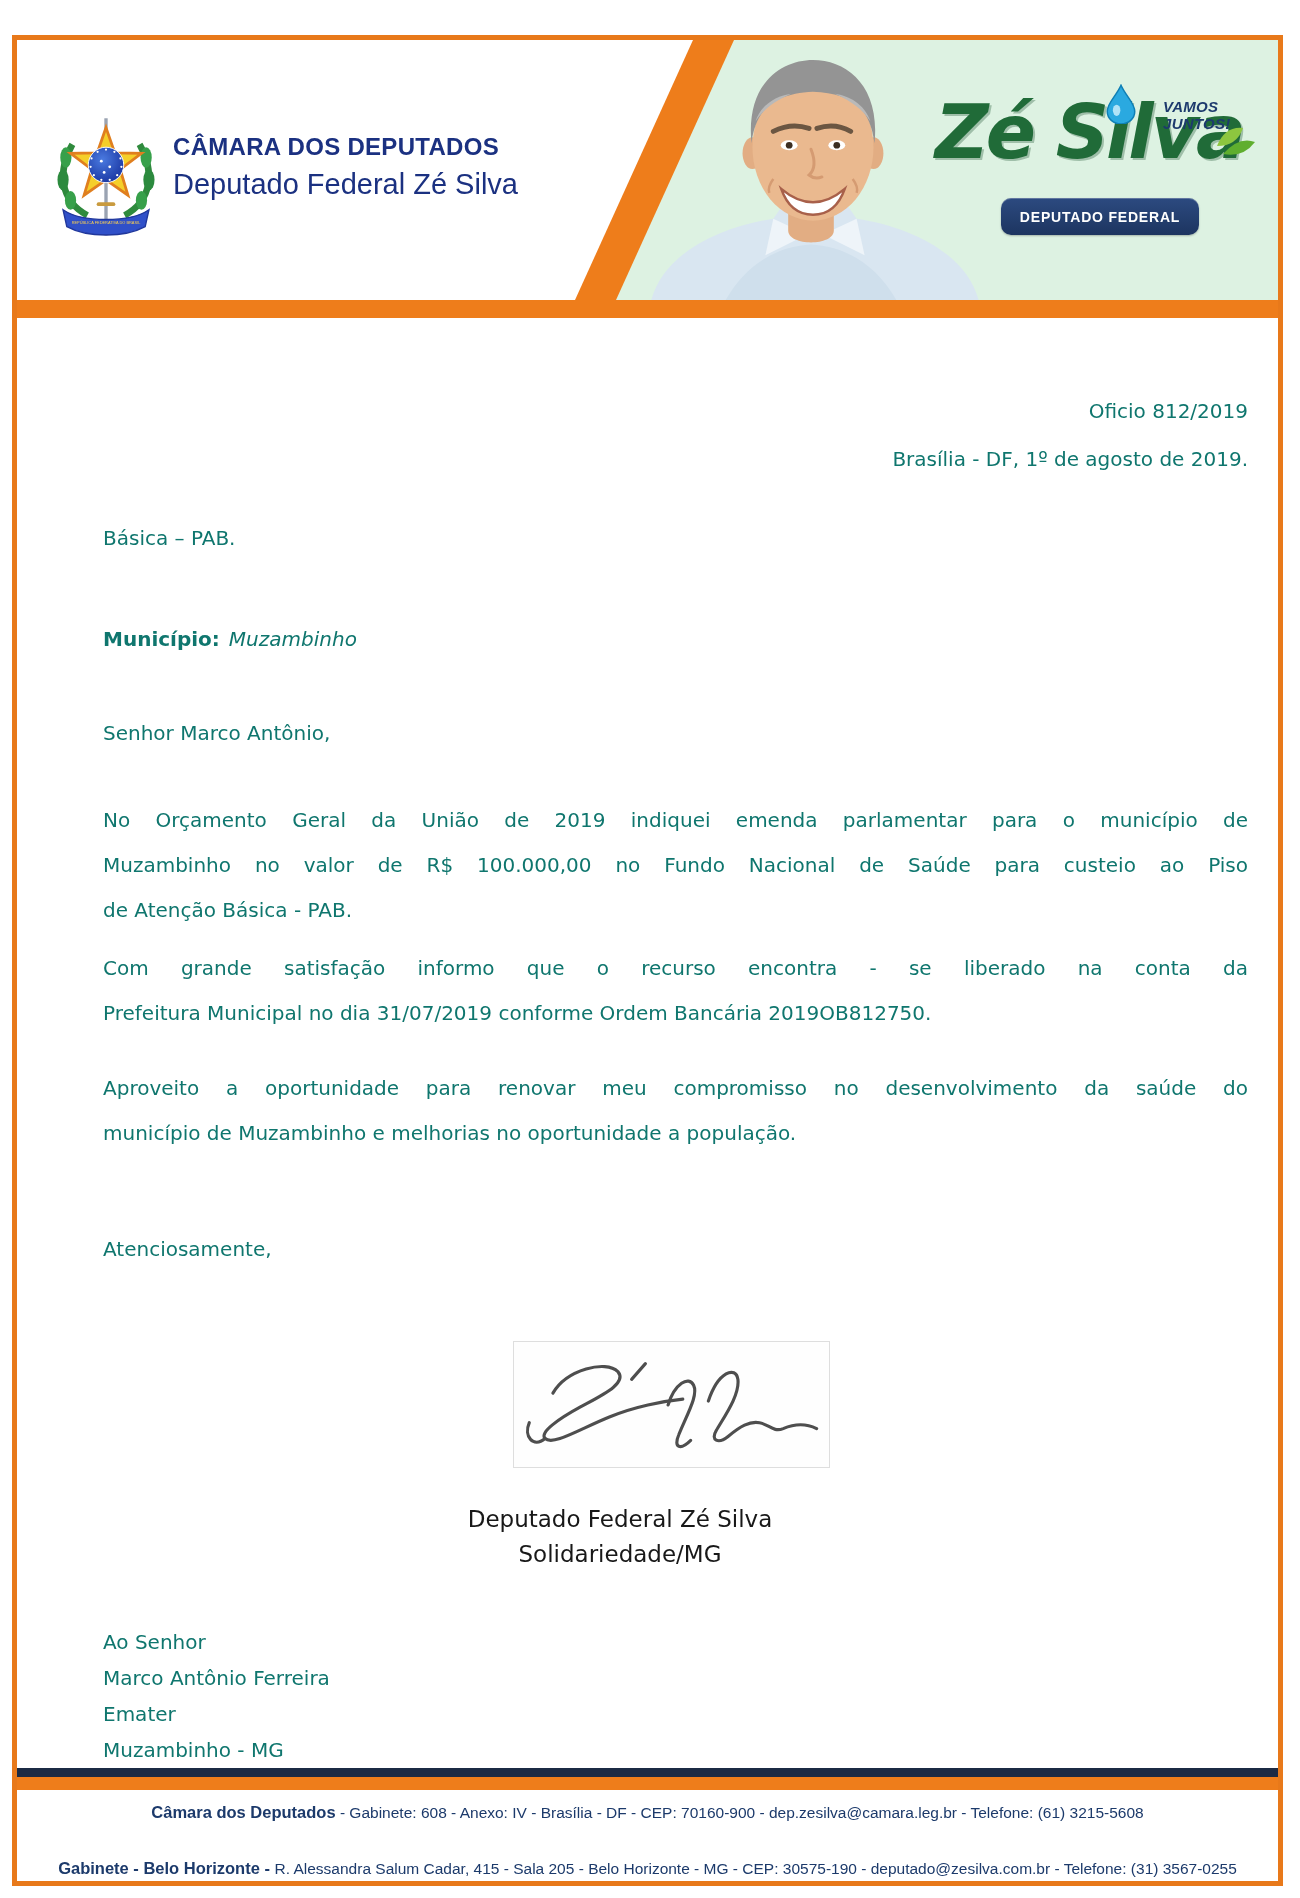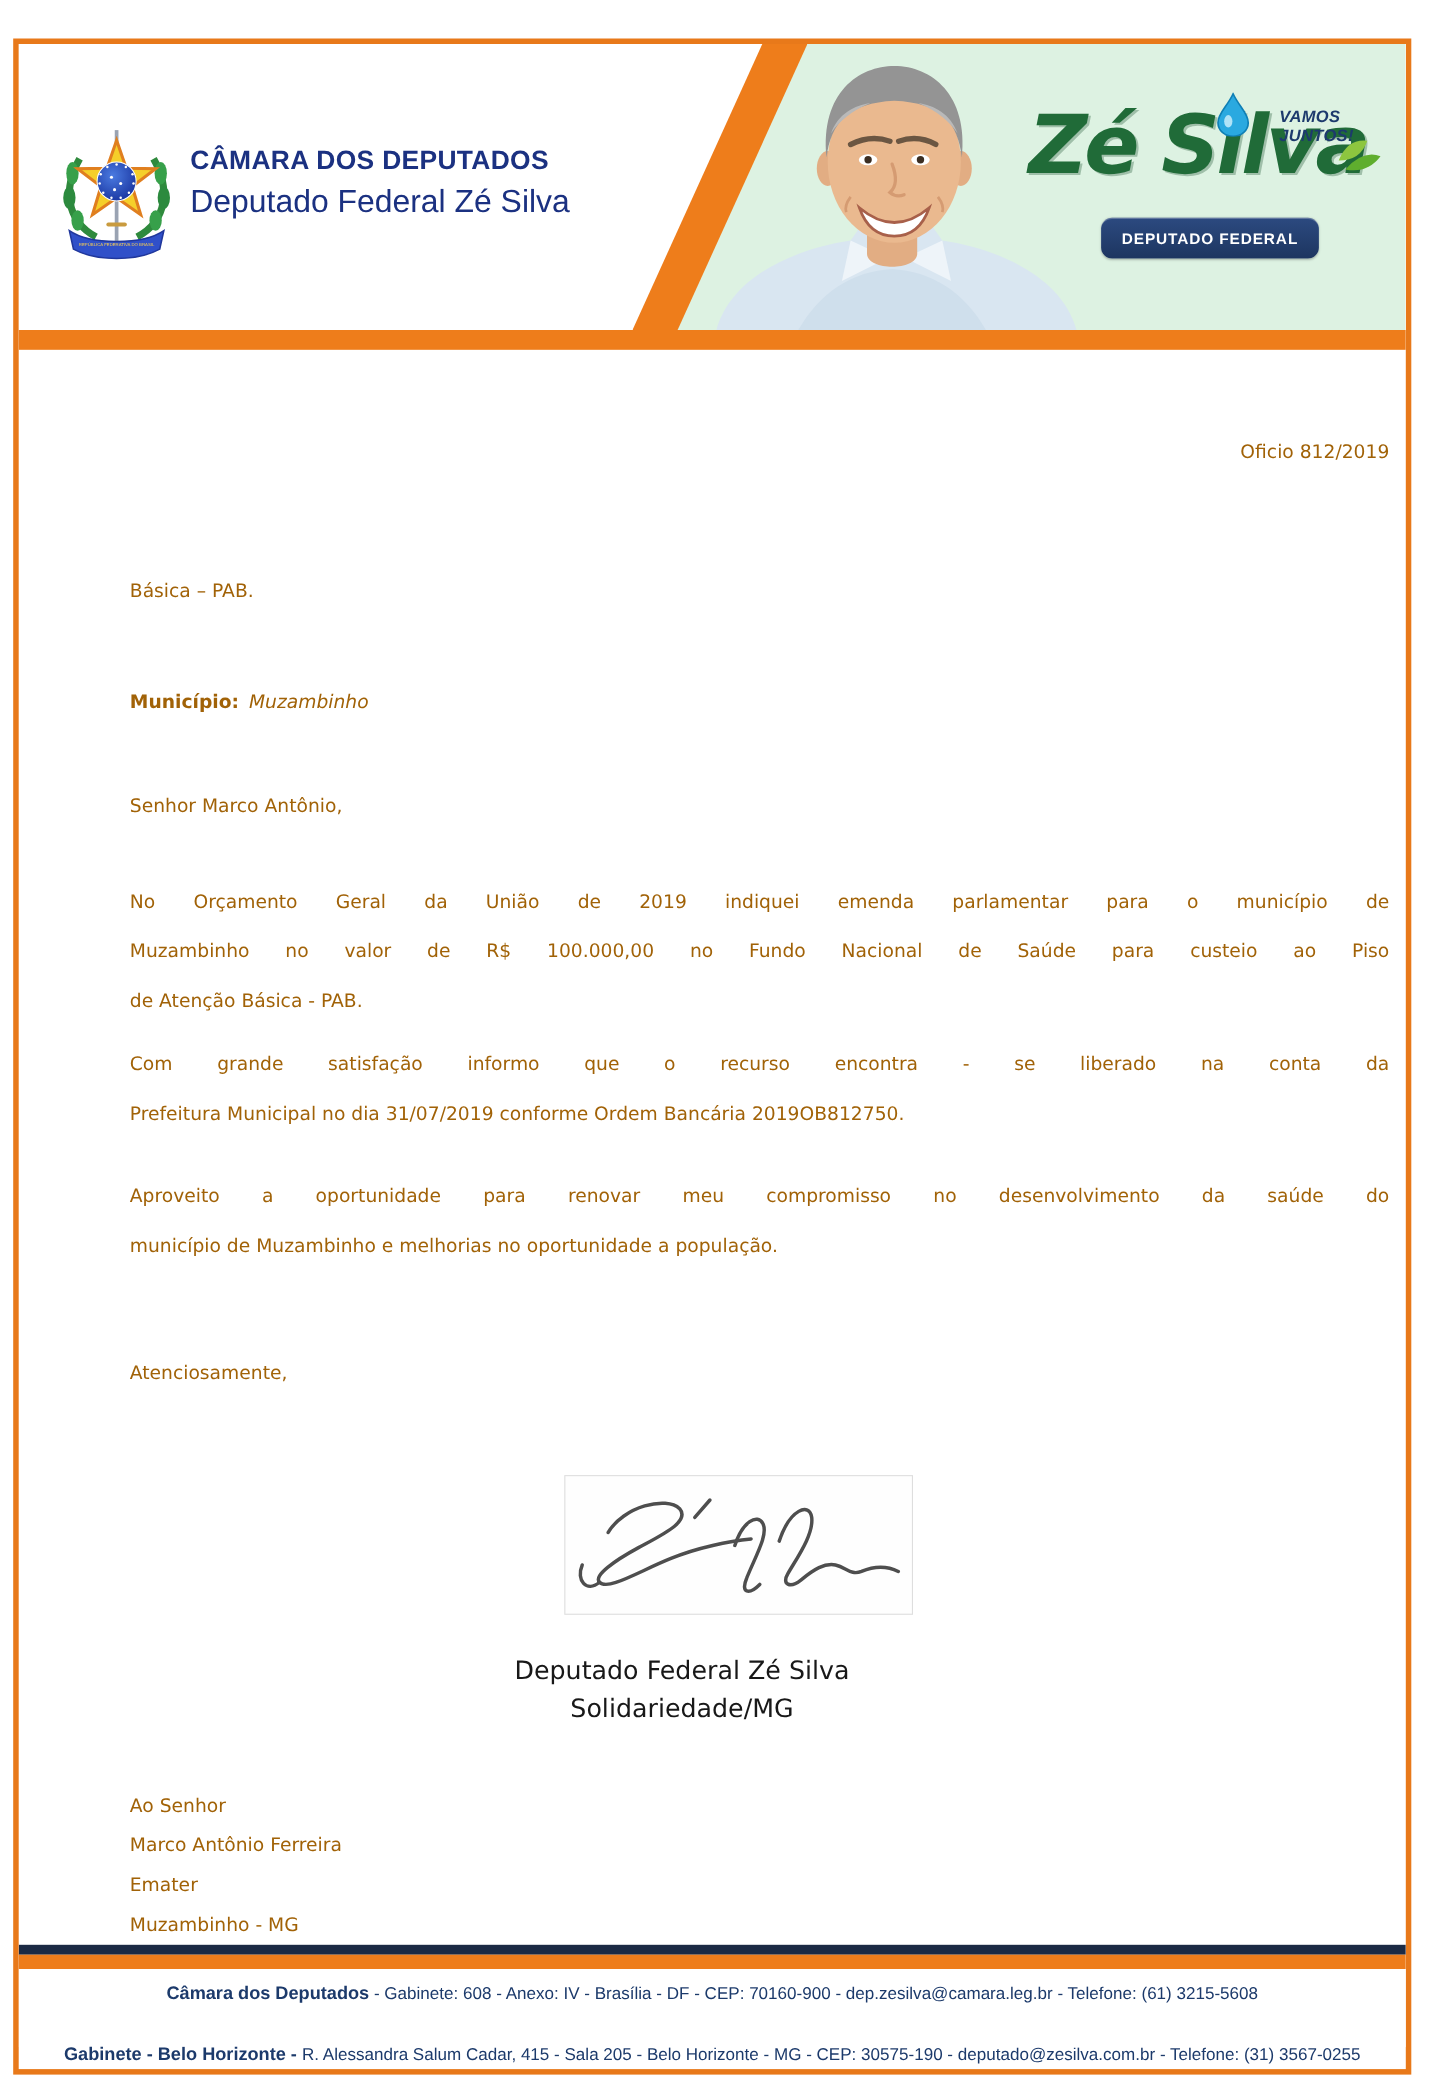--- a/index.html
+++ b/index.html
@@ -29,21 +29,21 @@
           font-weight:bold;font-style:italic;font-size:15px;letter-spacing:.3px;color:#1d3a6d;}
   .badge{position:absolute;left:984px;top:158px;width:198px;height:37px;z-index:4;
          border-radius:10px;background:linear-gradient(#2c4a80,#1d3560);
          box-shadow:inset 0 1px 0 rgba(255,255,255,.25),0 1px 2px rgba(0,0,0,.25);
          display:flex;align-items:center;justify-content:center;
          font-family:"Liberation Sans",sans-serif;font-weight:bold;font-size:14px;
          letter-spacing:.8px;color:#fff;}
   .bar-orange-top{position:absolute;left:0;top:260px;width:100%;height:18px;background:#ee7d1b;}
 
   
-  .bt{position:absolute;left:101px;width:1145px;color:#a16207;font-size:17px;line-height:30px;}
+  .bt{position:absolute;left:86px;width:1145px;color:#0f766e;font-size:20px;line-height:30px;}
   .right{text-align:right;}
   .para{line-height:45px;}
   .jlines div{text-align:justify;text-align-last:justify;}
   .jlines div:last-child{text-align-last:left;}
   .tight{line-height:29px;}
   b.lbl{font-weight:bold;}
   .muni-val{margin-left:9px;font-style:italic;}
 
   .sigbox{position:absolute;left:496px;top:1301px;width:315px;height:125px;
           background:#fefefe;border:1px solid #dedede;}
@@ -144,20 +144,21 @@
       <path d="M2,22 Q10,2 28,4 Q22,22 2,22 Z" fill="#8dc63f"></path>
       <path d="M8,30 Q24,12 40,18 Q28,34 8,30 Z" fill="#5fae2e"></path>
     </svg>
     <div class="slogan">VAMOS JUNTOS!</div>
     <div class="badge">DEPUTADO FEDERAL</div>
   </div>
 
   <div class="bar-orange-top"></div>
 
   <div class="bt right" style="top:356px;">Oficio 812/2019</div>
+  <div class="bt right" style="top:404px;">Brasília - DF, 1º de agosto de 2019.</div>
 
   <div class="bt tight jlines" style="top:484px;">
     <div>Básica – PAB.</div>
   </div>
 
   <div class="bt" style="top:584px;">
     <b class="lbl">Município:</b><span class="muni-val">Muzambinho</span>
   </div>
 
   <div class="bt" style="top:678px;">Senhor Marco Antônio,</div>

